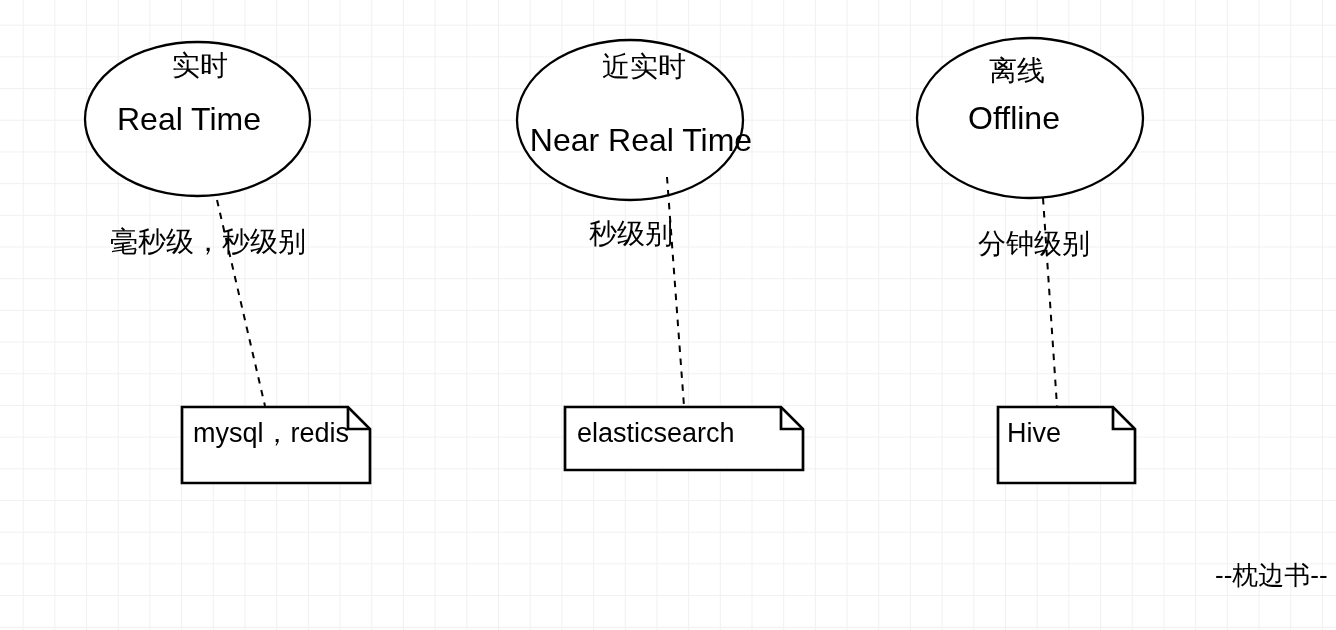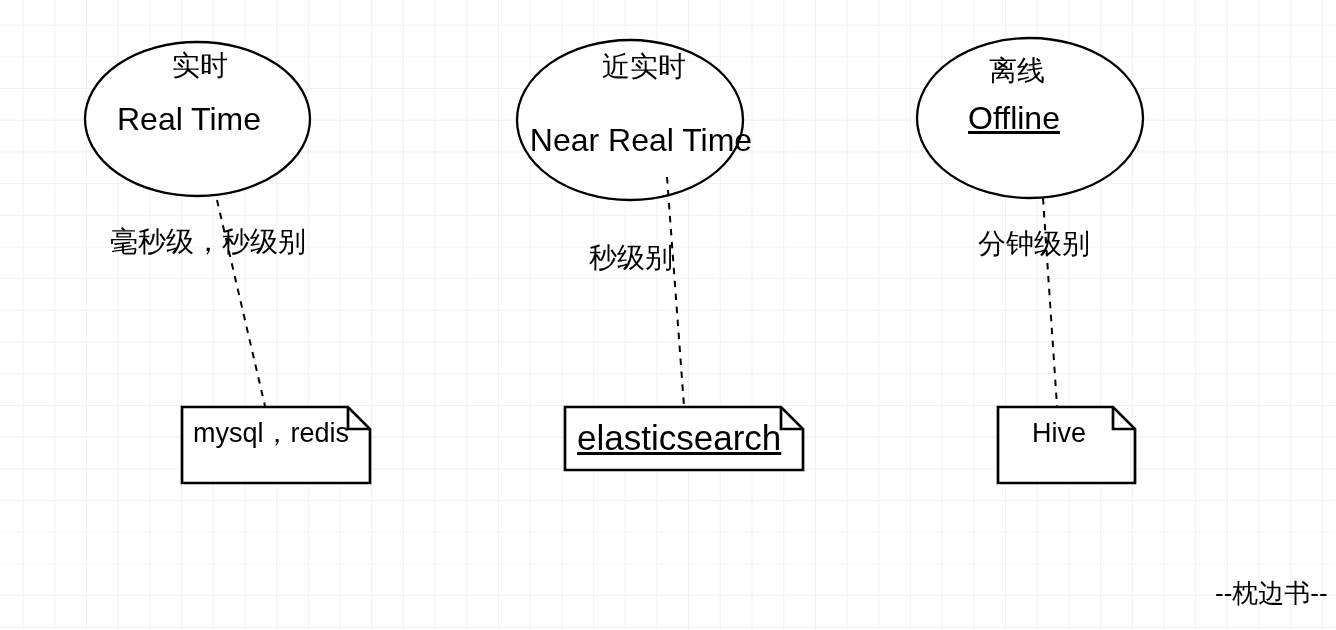--- a/index.html
+++ b/index.html
@@ -34,34 +34,34 @@
   .cjk { font-size: 28px; }
   .lat { font-size: 32px; }
   .ctr { transform: translateX(-50%); }
 
   
   #n1l1 { left: 200px;  top: 52px;  }
   #n1l2 { left: 189px;  top: 103px; }
   #n2l1 { left: 644px;  top: 53px;  }
   #n2l2 { left: 641px;  top: 124px; }
   #n3l1 { left: 1017px; top: 57px;  }
-  #n3l2 { left: 1014px; top: 102px; text-decoration: underline; }
+  #n3l2 { left: 1014px; top: 102px; }
 
   
   #e1 { left: 110px; top: 228px; }
-  #e2 { left: 589px; top: 244px; }
+  #e2 { left: 589px; top: 220px; }
   #e3 { left: 978px; top: 230px; text-align: center; }
 
   
   #t1 { left: 193px;  top: 420px; font-size: 27px; }
-  #t2 { left: 577px;  top: 420px; font-size: 35px; text-decoration: underline; }
-  #t3 { left: 1007px; top: 420px; font-size: 27px; margin-left: 25px; }
+  #t2 { left: 577px;  top: 420px; font-size: 27px; }
+  #t3 { left: 1007px; top: 420px; font-size: 27px; }
 
   
-  #wm { left: 1215px; top: 580px; font-size: 26px; }
+  #wm { left: 1215px; top: 562px; font-size: 26px; }
 </style>
 </head>
 <body>
 
 <div>
 
   <svg class="diagram" width="1336" height="630" viewBox="0 0 1336 630">
 
     <ellipse cx="197.5" cy="119" rx="112.5" ry="77" fill="#ffffff" stroke="#000000" stroke-width="2.3"></ellipse>
     <ellipse cx="630" cy="120" rx="113" ry="80" fill="#ffffff" stroke="#000000" stroke-width="2.3"></ellipse>

